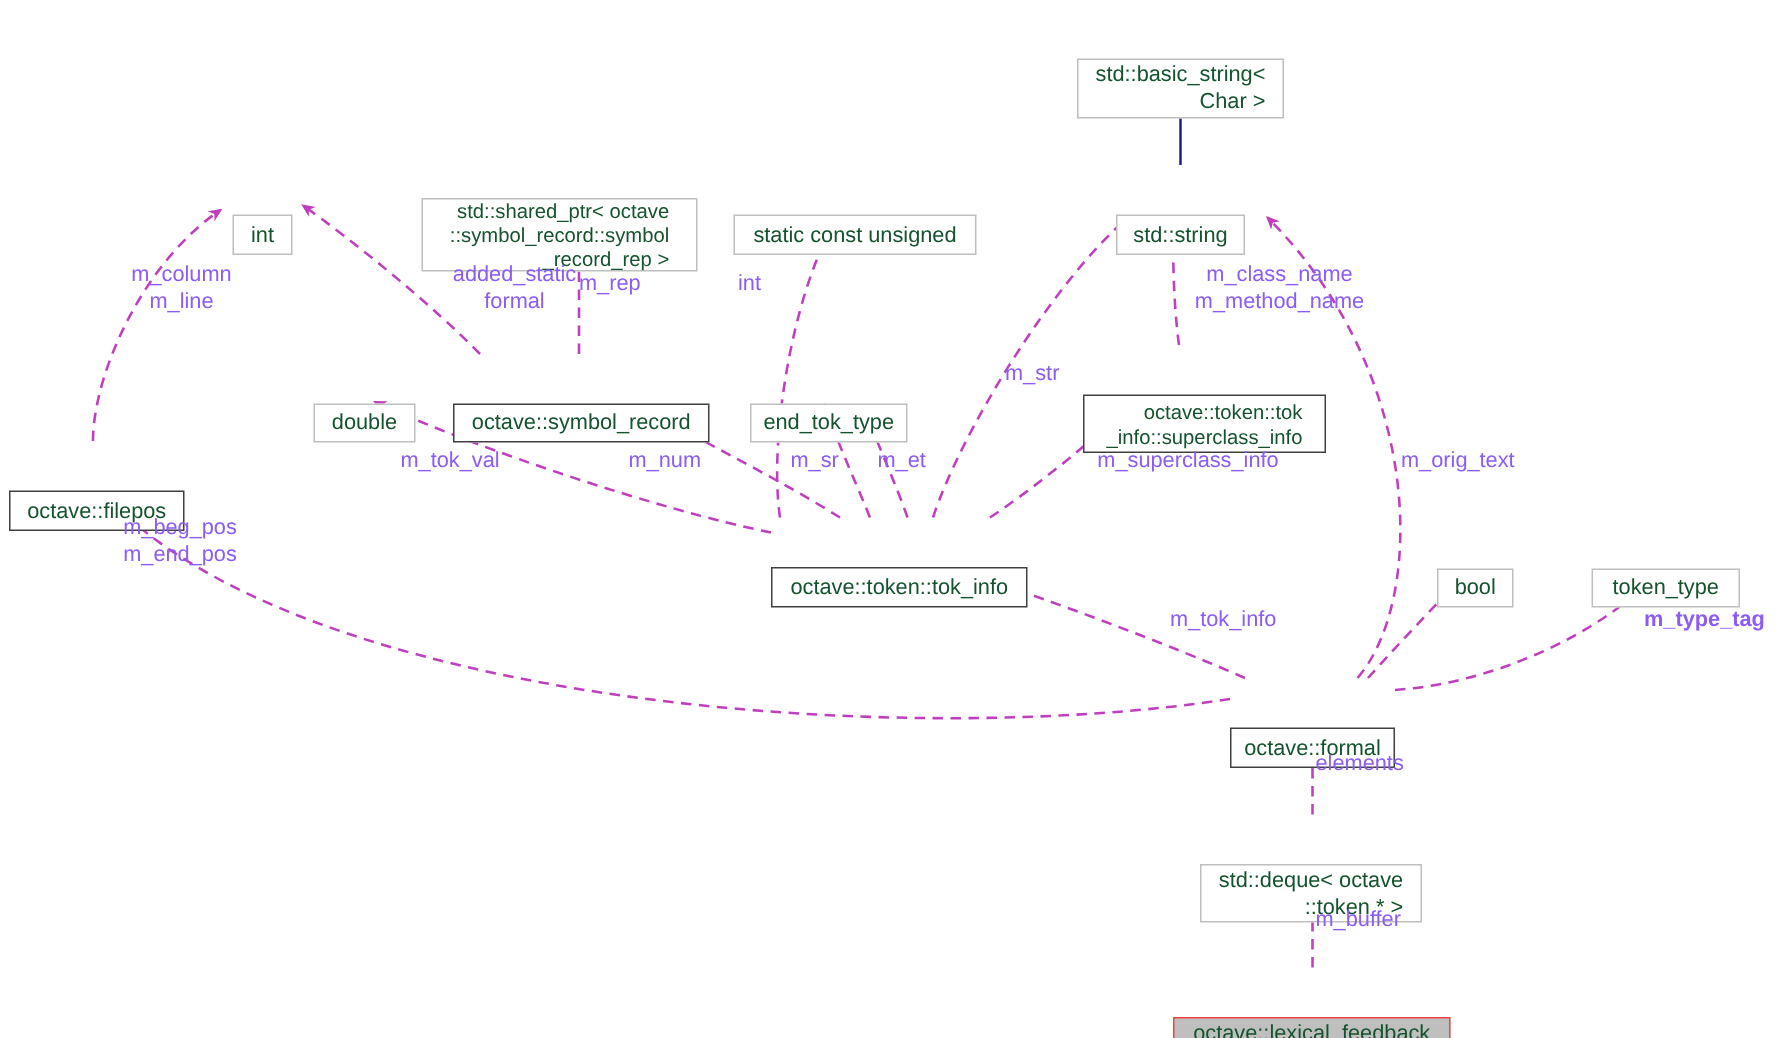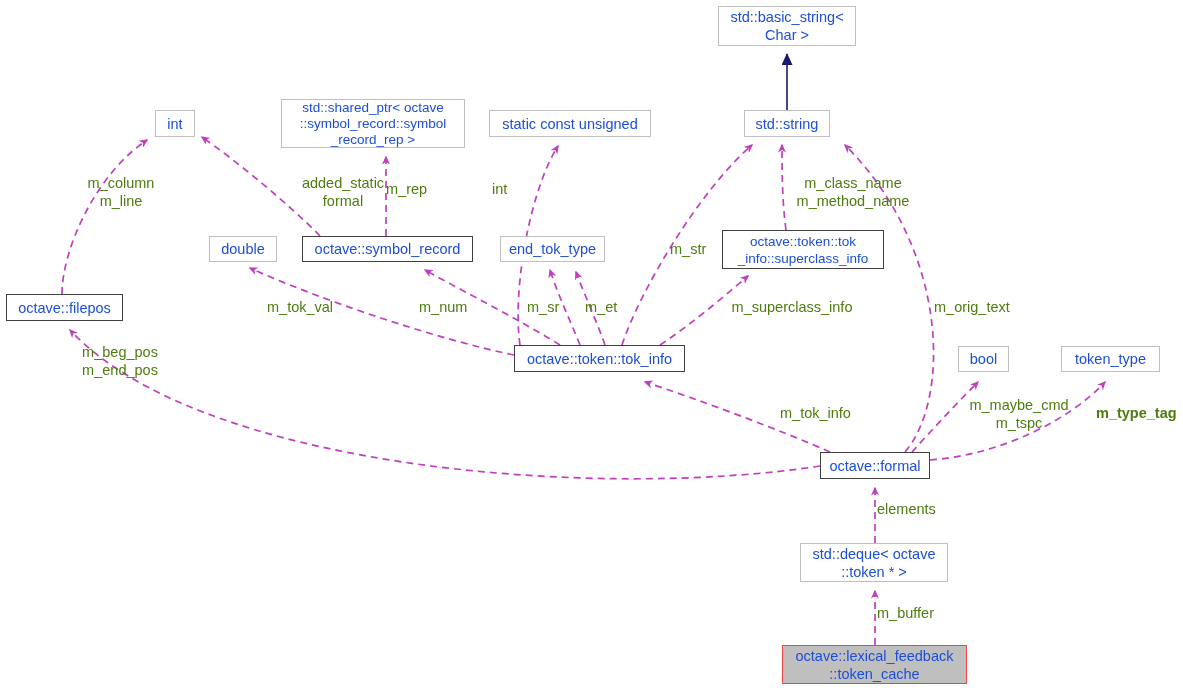--- a/index.html
+++ b/index.html
@@ -24,39 +24,40 @@
     top: 0;
     width: 1183px;
     height: 692px;
   }
   .node {
     position: absolute;
     box-sizing: border-box;
     display: flex;
     align-items: center;
     justify-content: center;
-    text-align: center;
+    text-align: right;
     background: #ffffff;
     border: 1px solid #bfbfbf;
-    color: #1d4ed8;
+    color: #14532d;
     font-size: 14.5px;
     line-height: 18px;
     white-space: pre;
     z-index: 5;
+    margin-top: 33px;
   }
   .node.strong {
     border: 1px solid #404040;
   }
   .node.current {
     background: #bfbfbf;
     border: 1px solid #ef4444;
   }
   .edge-label {
     position: absolute;
-    color: #4d7c0f;
+    color: #8b5cf6;
     font-size: 14.5px;
     line-height: 18px;
     white-space: pre;
     text-align: center;
     z-index: 6;
   }
 </style>
 </head>
 <body>
 
@@ -195,22 +196,20 @@
 
   <div class="edge-label" style="left:585px;top:298px;width:42px;text-align:left;">m_et</div>
 
   <div class="edge-label" style="left:729px;top:298px;width:126px;text-align:center;">m_superclass_info</div>
 
   <div class="edge-label" style="left:75px;top:343px;width:90px;">m_beg_pos
 m_end_pos</div>
 
   <div class="edge-label" style="left:780px;top:404px;width:84px;text-align:left;">m_tok_info</div>
 
-  <div class="edge-label" style="left:965px;top:396px;width:108px;">m_maybe_cmd
-m_tspc</div>
 
   <div class="edge-label" style="left:1096px;top:404px;width:86px;text-align:left;font-weight:bold;">m_type_tag</div>
 
   <div class="edge-label" style="left:877px;top:500px;width:80px;text-align:left;">elements</div>
 
   <div class="edge-label" style="left:877px;top:604px;width:80px;text-align:left;">m_buffer</div>
 
 </div>
 
 </body></html>

